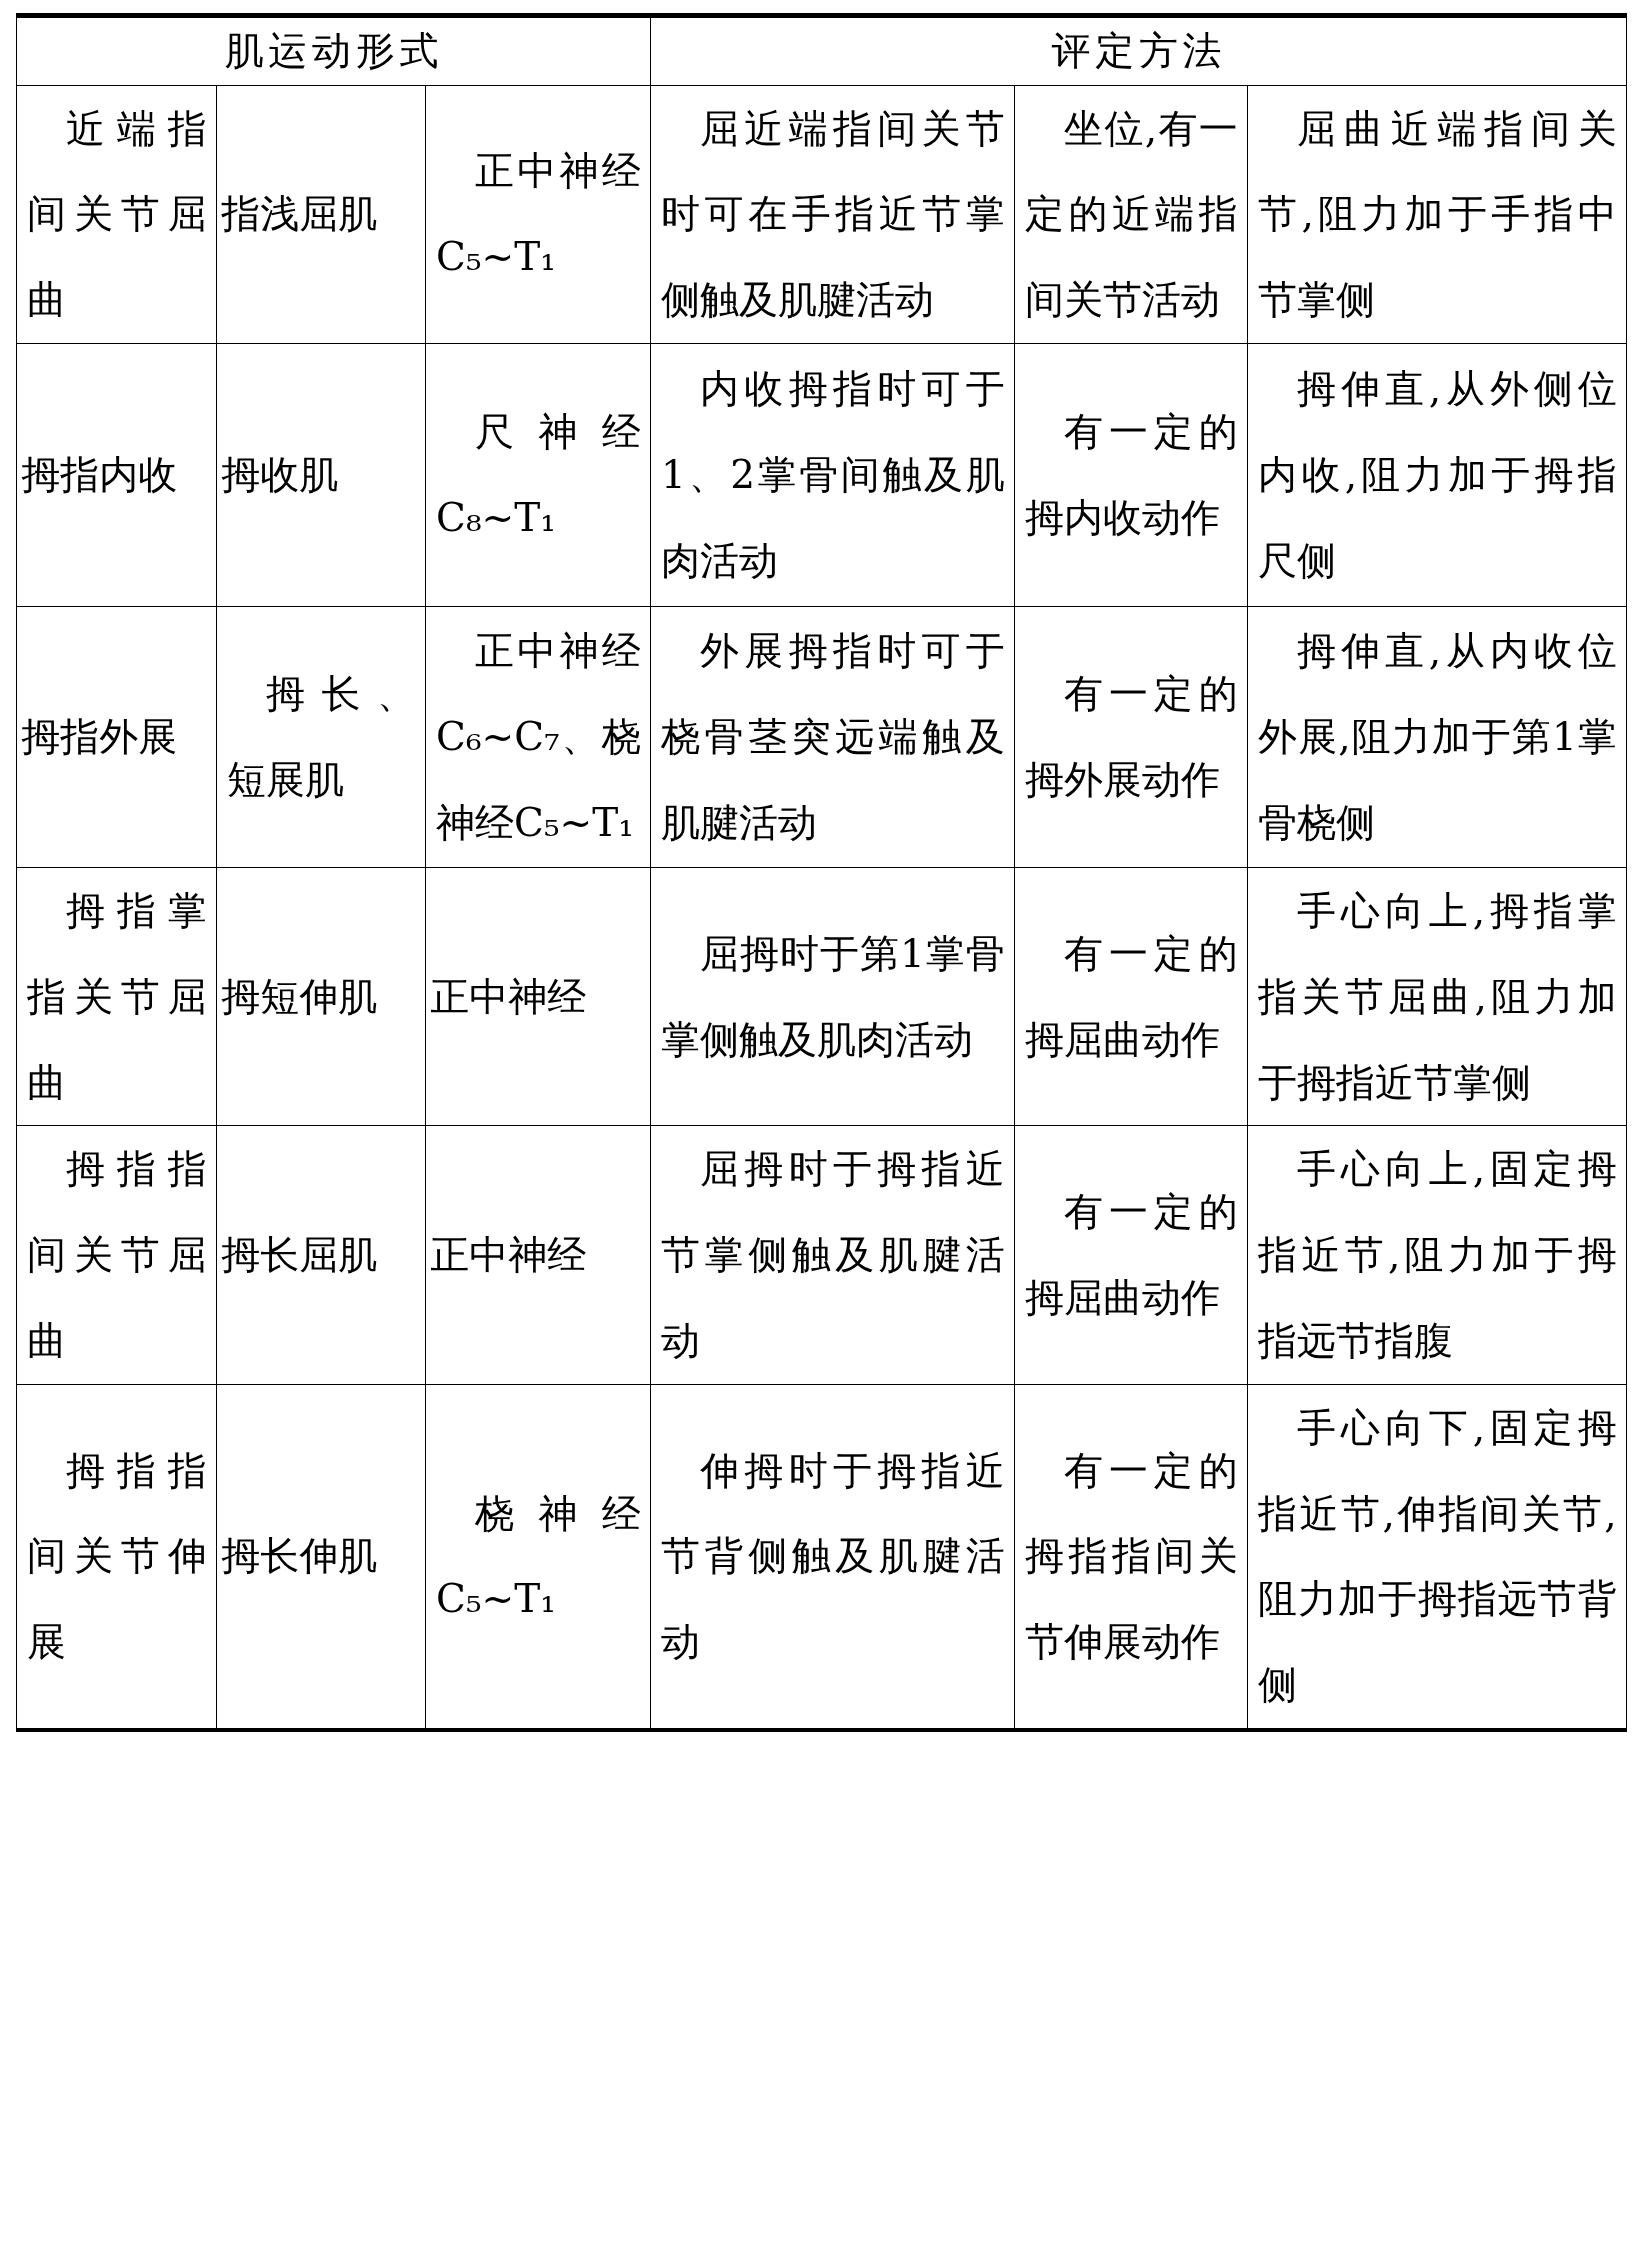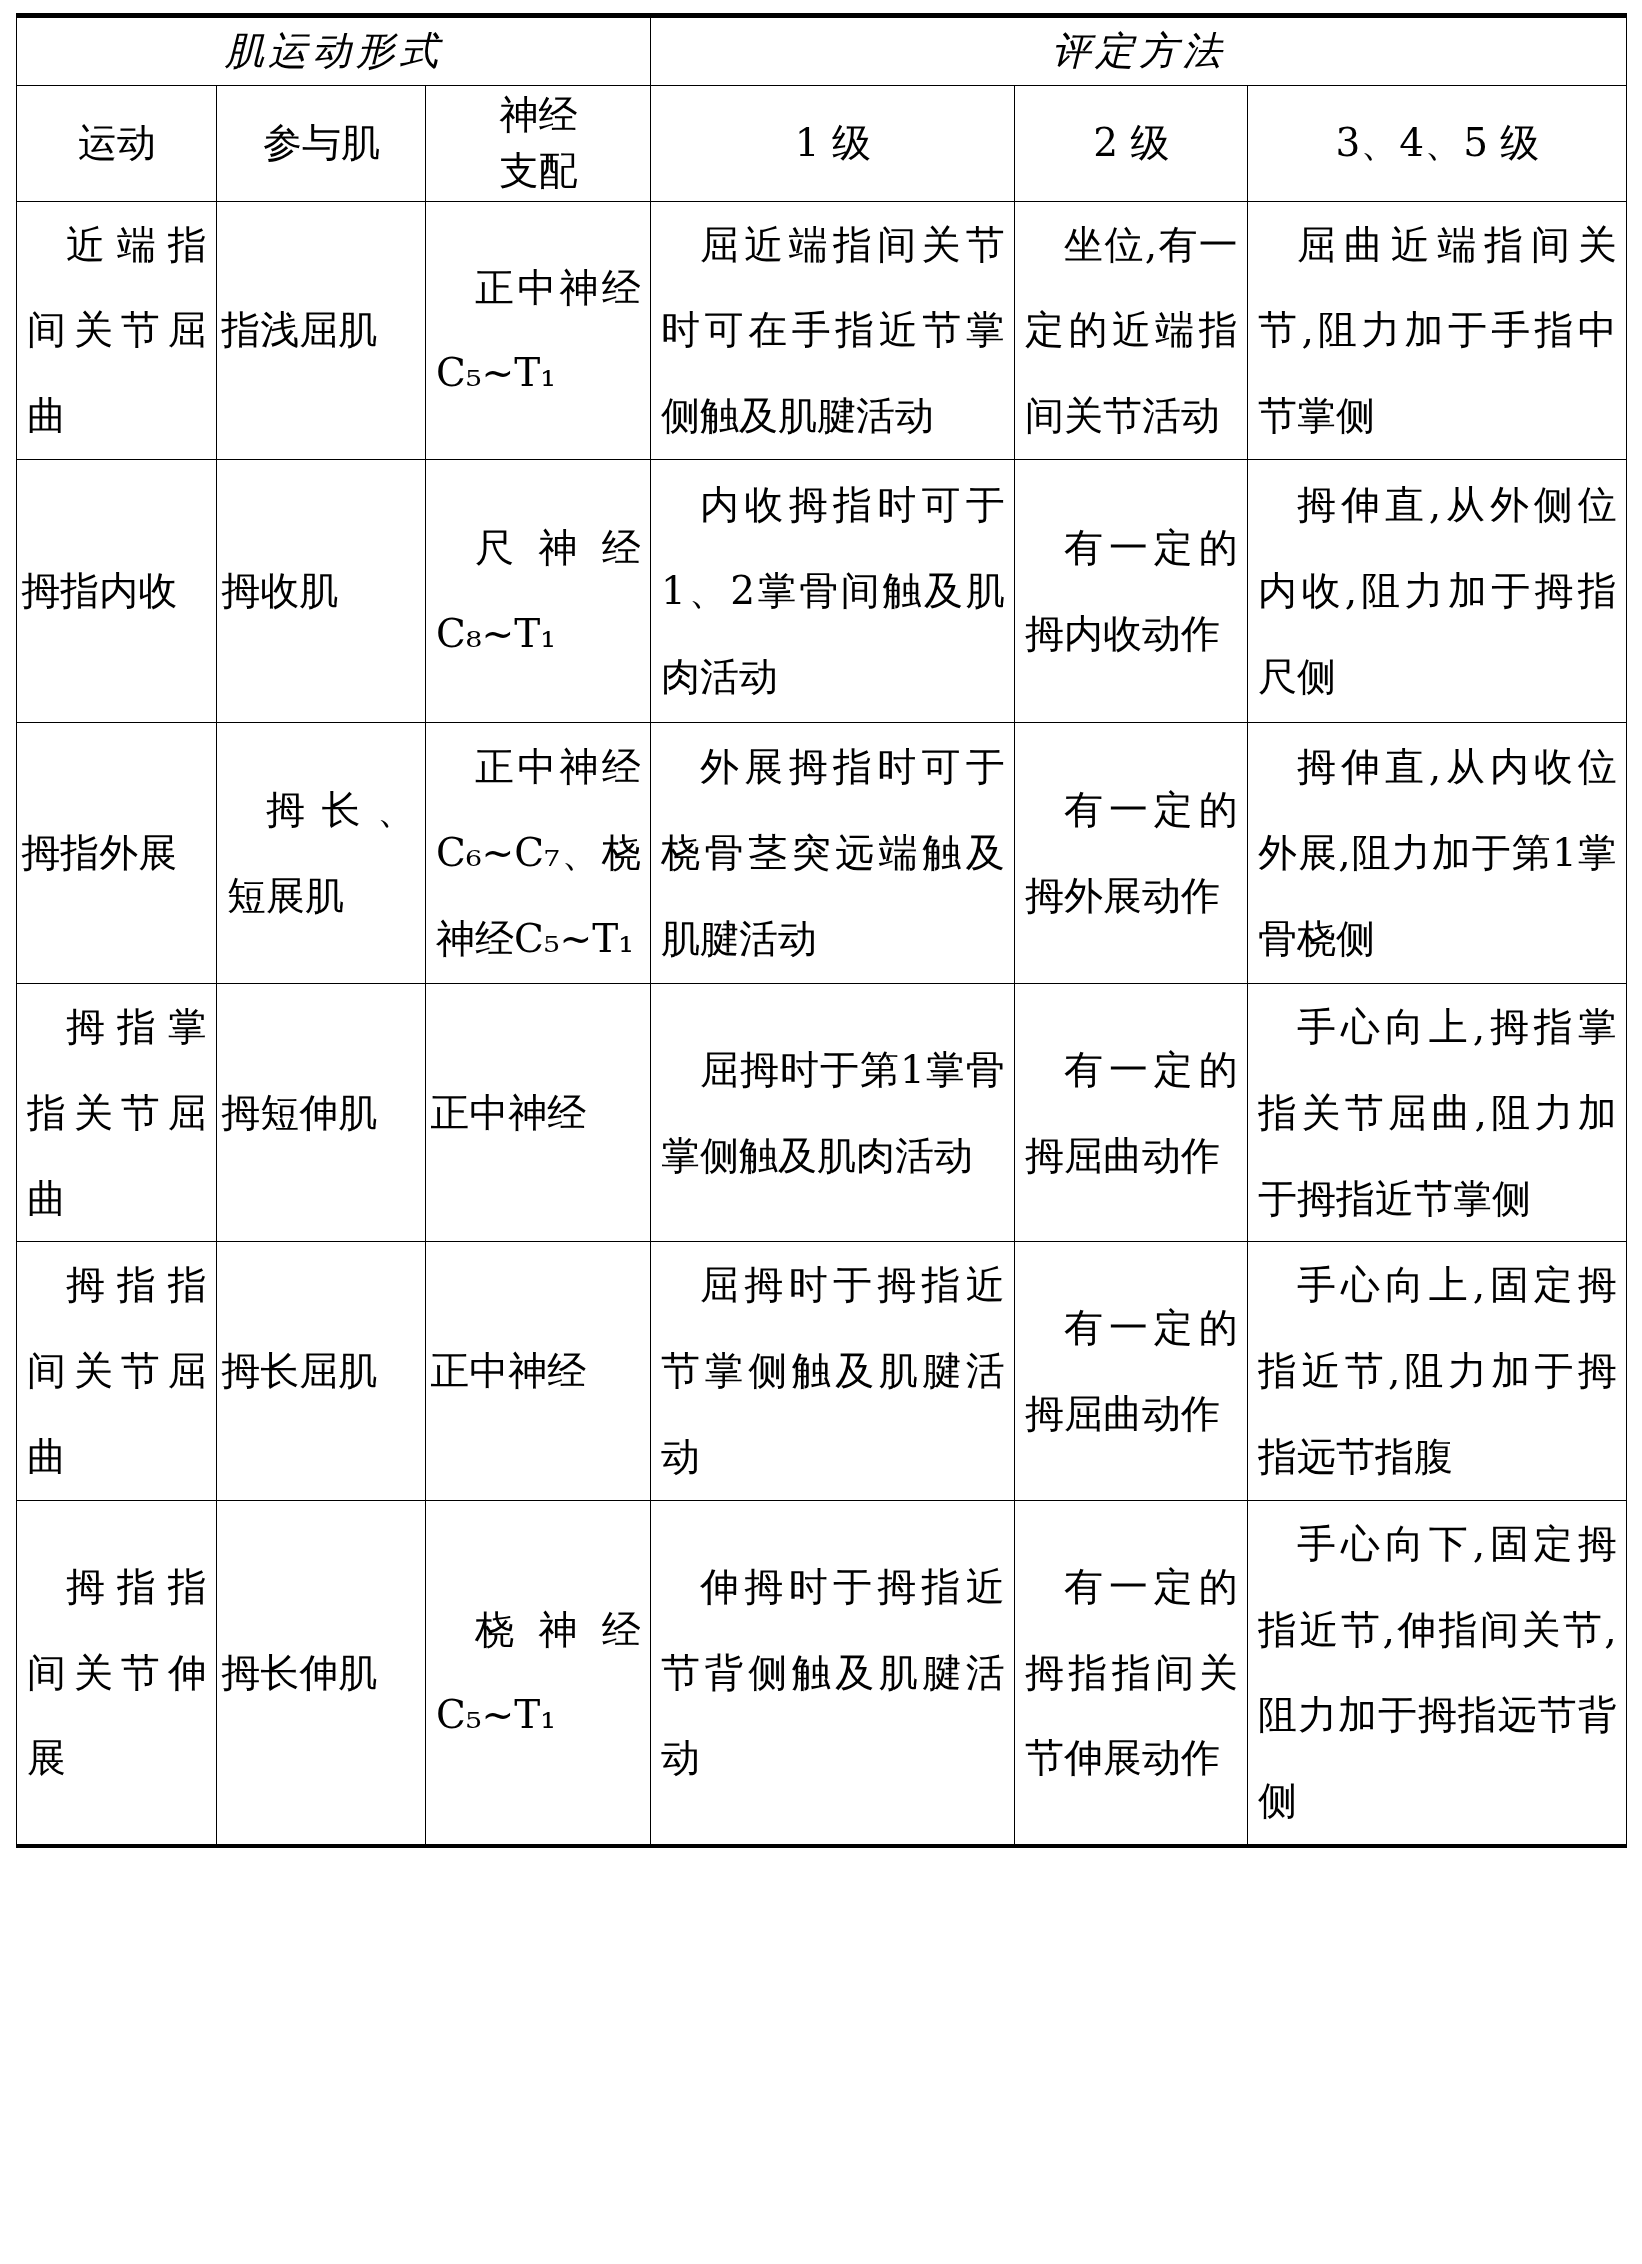--- a/index.html
+++ b/index.html
@@ -32,21 +32,20 @@
     line-height: 2.2;
     color: #000000;
     overflow: hidden;
   }
   
   tr.h1 { height: 70px; }
   tr.h1 td {
     text-align: center;
     line-height: 1.1;
     letter-spacing: 0.12em;
-    font-style: italic;
   }
   
   tr.h2 { height: 114px; }
   tr.h2 td {
     text-align: center;
     line-height: 1.45;
   }
   td.prewrap { white-space: pre-line; }
   
   td.para {
@@ -82,29 +81,20 @@
       <col style="width:233px">
       <col style="width:379px">
     </colgroup>
 
     <tbody>
         <tr class="h1">
       <td colspan="3">肌运动形式</td>
       <td colspan="3">评定方法</td>
     </tr>
 
-    <tr class="h2">
-      <td>运动</td>
-      <td>参与肌</td>
-      <td class="prewrap">神经
-支配</td>
-      <td>1 级</td>
-      <td>2 级</td>
-      <td>3、4、5 级</td>
-    </tr>
 
     <tr class="r1">
       <td class="para">近端指间关节屈曲</td>
       <td class="center">指浅屈肌</td>
       <td class="para">正中神经C₅~T₁</td>
       <td class="para">屈近端指间关节时可在手指近节掌侧触及肌腱活动</td>
       <td class="para">坐位,有一定的近端指间关节活动</td>
       <td class="para">屈曲近端指间关节,阻力加于手指中节掌侧</td>
     </tr>
 

